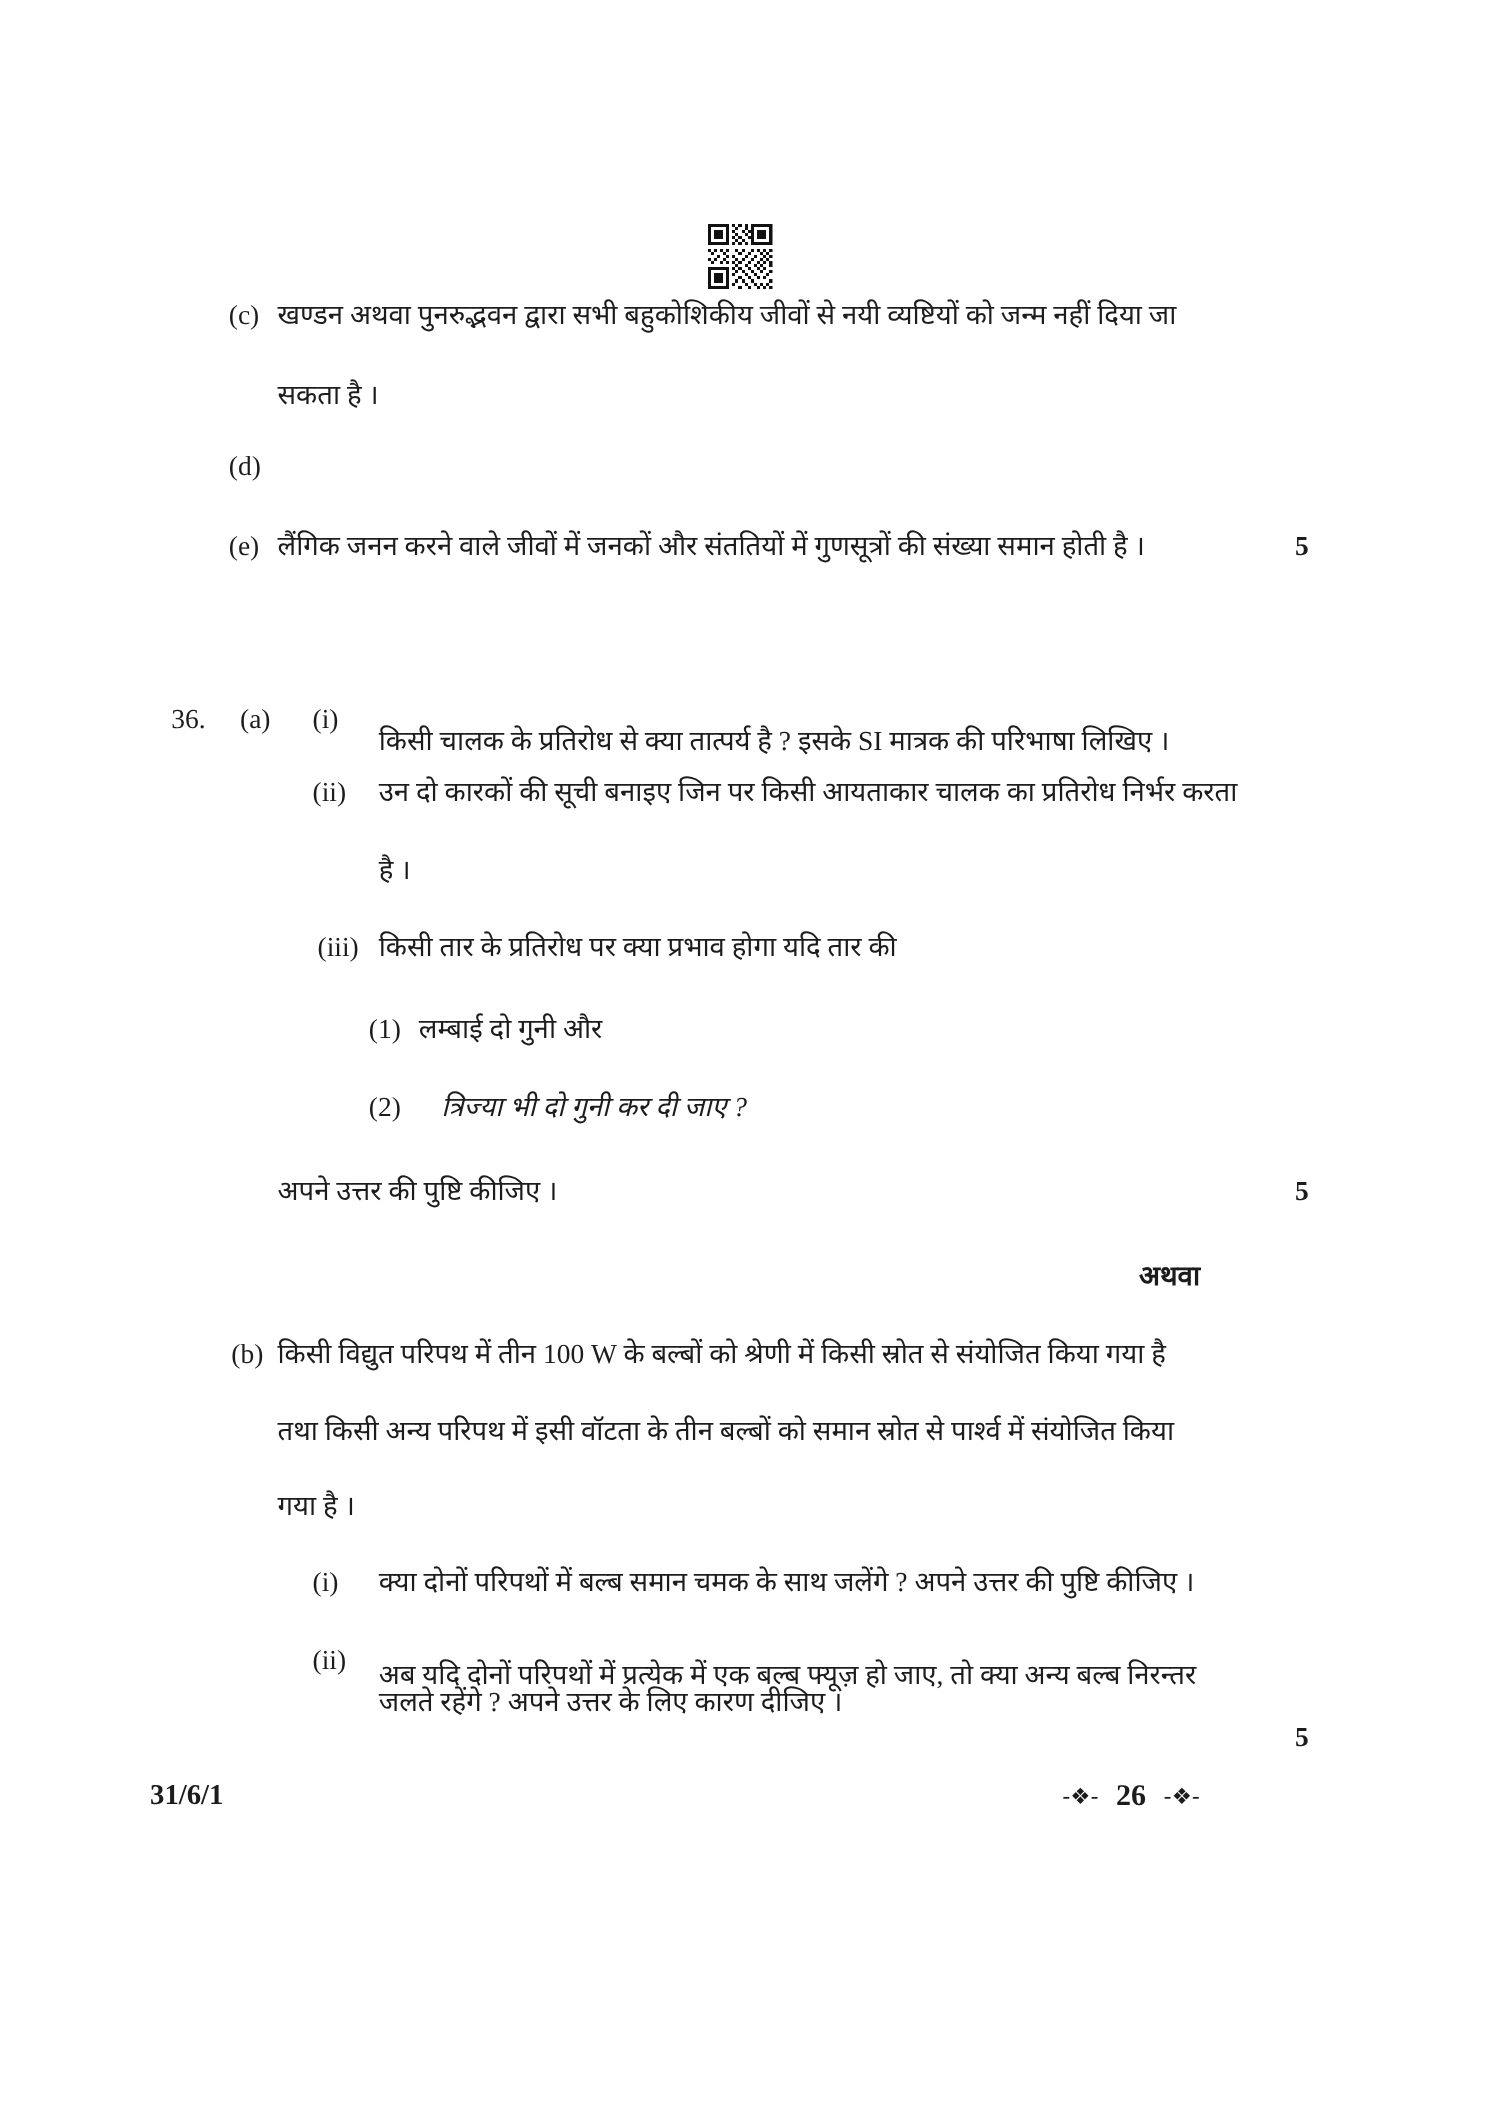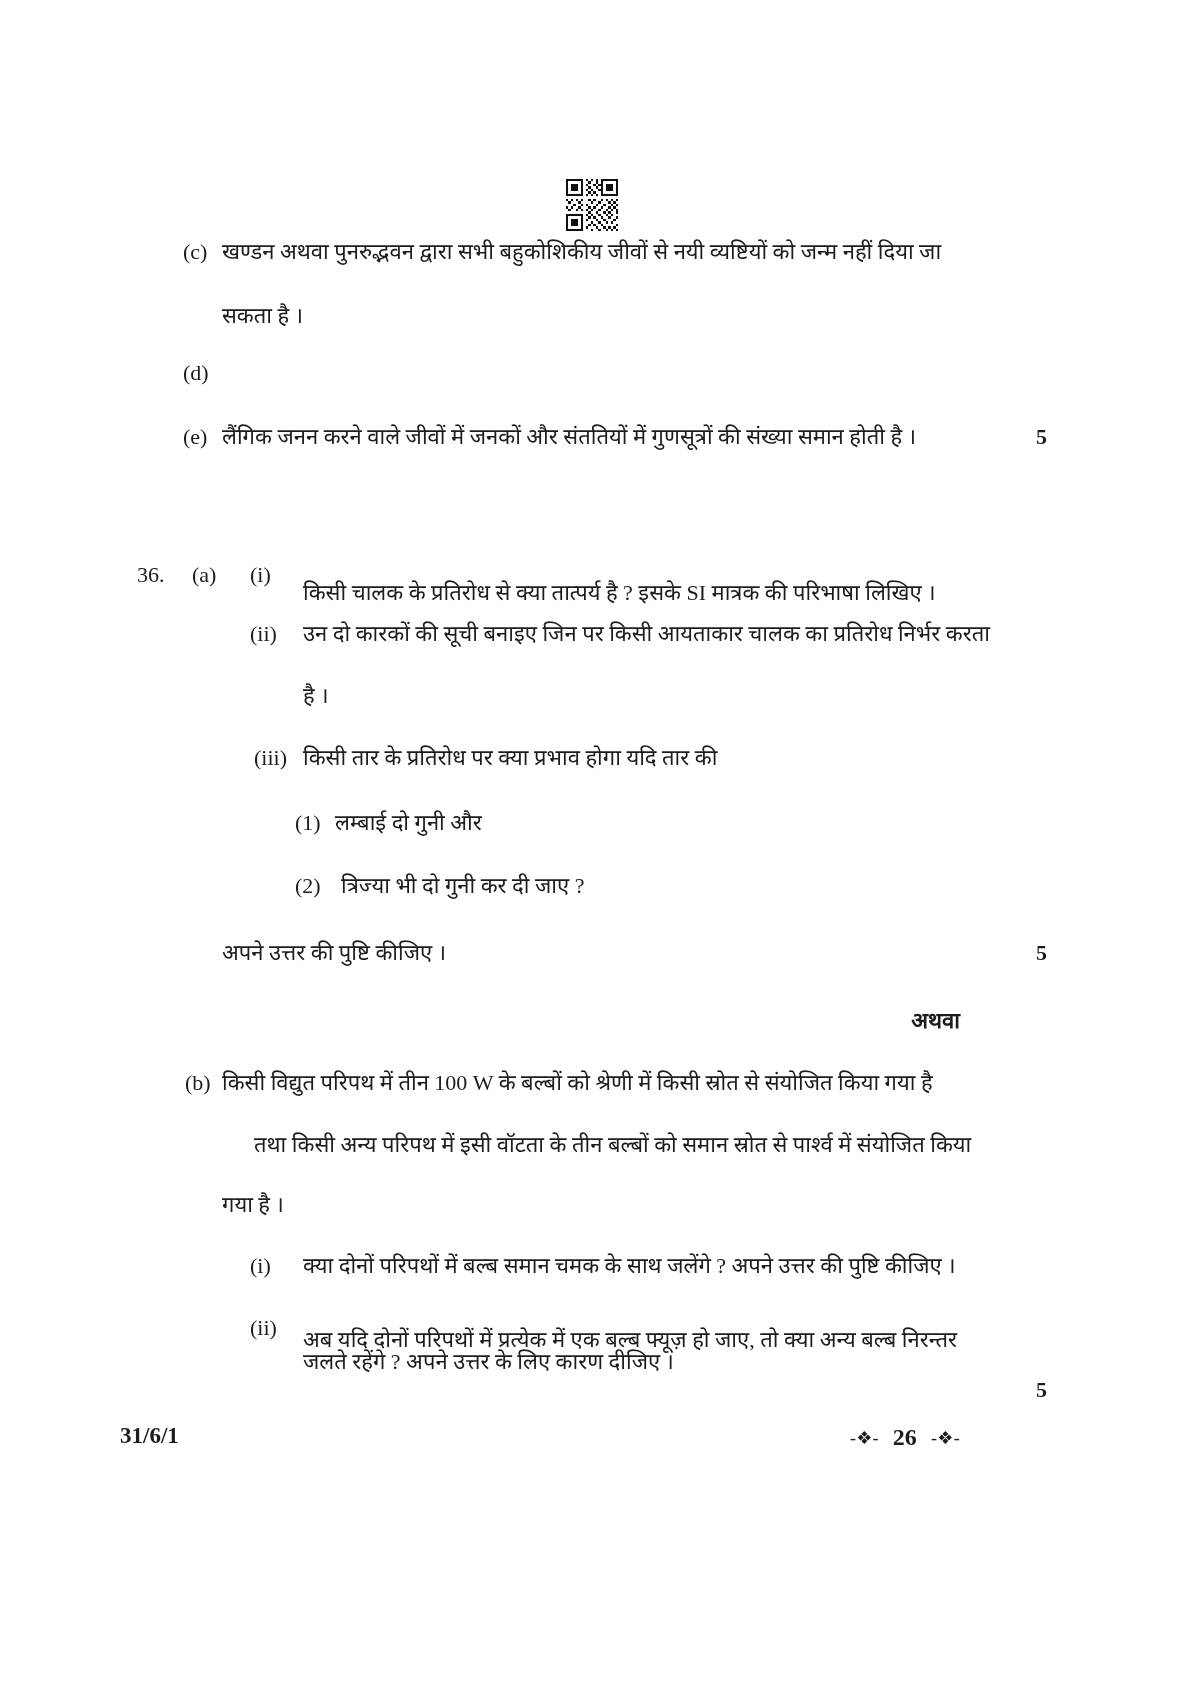--- a/index.html
+++ b/index.html
@@ -73,30 +73,30 @@
   <div class="abs" style="left:303px; top:620px;">उन दो कारकों की सूची बनाइए जिन पर किसी आयताकार चालक का प्रतिरोध निर्भर करता</div>
   <div class="abs" style="left:303px; top:682px;">है ।</div>
 
   <div class="abs" style="left:238px; top:744px;margin-left:16px;">(iii)</div>
   <div class="abs" style="left:303px; top:744px;">किसी तार के प्रतिरोध पर क्या प्रभाव होगा यदि तार की</div>
 
   <div class="abs" style="left:295px; top:809px;">(1)</div>
   <div class="abs" style="left:335px; top:809px;">लम्बाई दो गुनी और</div>
 
   <div class="abs" style="left:295px; top:872px;">(2)</div>
-  <div class="abs" style="left:341px; top:872px;">त्रिज्या भी दो गुनी कर दी जाए ?</div>
+  <div class="abs" style="left:353px; top:872px;font-style:italic;">त्रिज्या भी दो गुनी कर दी जाए ?</div>
 
   <div class="abs" style="left:222px; top:939px;">अपने उत्तर की पुष्टि कीजिए ।</div>
   <div class="abs marks" style="left:1036px; top:939px;">5</div>
 
   <div class="abs bold center-col" style="left:120px; top:1007px; width:840px;">अथवा</div>
 
   <div class="abs" style="left:185px; top:1069px;">(b)</div>
   <div class="abs" style="left:222px; top:1069px;">किसी विद्युत परिपथ में तीन 100 W के बल्बों को श्रेणी में किसी स्रोत से संयोजित किया गया है</div>
-  <div class="abs" style="left:222px; top:1131px;margin-left:32px;">तथा किसी अन्य परिपथ में इसी वॉटता के तीन बल्बों को समान स्रोत से पार्श्व में संयोजित किया</div>
+  <div class="abs" style="left:222px; top:1131px;">तथा किसी अन्य परिपथ में इसी वॉटता के तीन बल्बों को समान स्रोत से पार्श्व में संयोजित किया</div>
   <div class="abs" style="left:222px; top:1191px;">गया है ।</div>
 
   <div class="abs" style="left:250px; top:1252px;">(i)</div>
   <div class="abs" style="left:303px; top:1252px;">क्या दोनों परिपथों में बल्ब समान चमक के साथ जलेंगे ? अपने उत्तर की पुष्टि कीजिए ।</div>
 
   <div class="abs" style="left:250px; top:1314px;">(ii)</div>
   <div class="abs" style="left:303px; top:1326px;">अब यदि दोनों परिपथों में प्रत्येक में एक बल्ब फ्यूज़ हो जाए, तो क्या अन्य बल्ब निरन्तर</div>
   <div class="abs" style="left:303px; top:1348px;">जलते रहेंगे ? अपने उत्तर के लिए कारण दीजिए ।</div>
   <div class="abs marks" style="left:1036px; top:1376px;">5</div>
 

